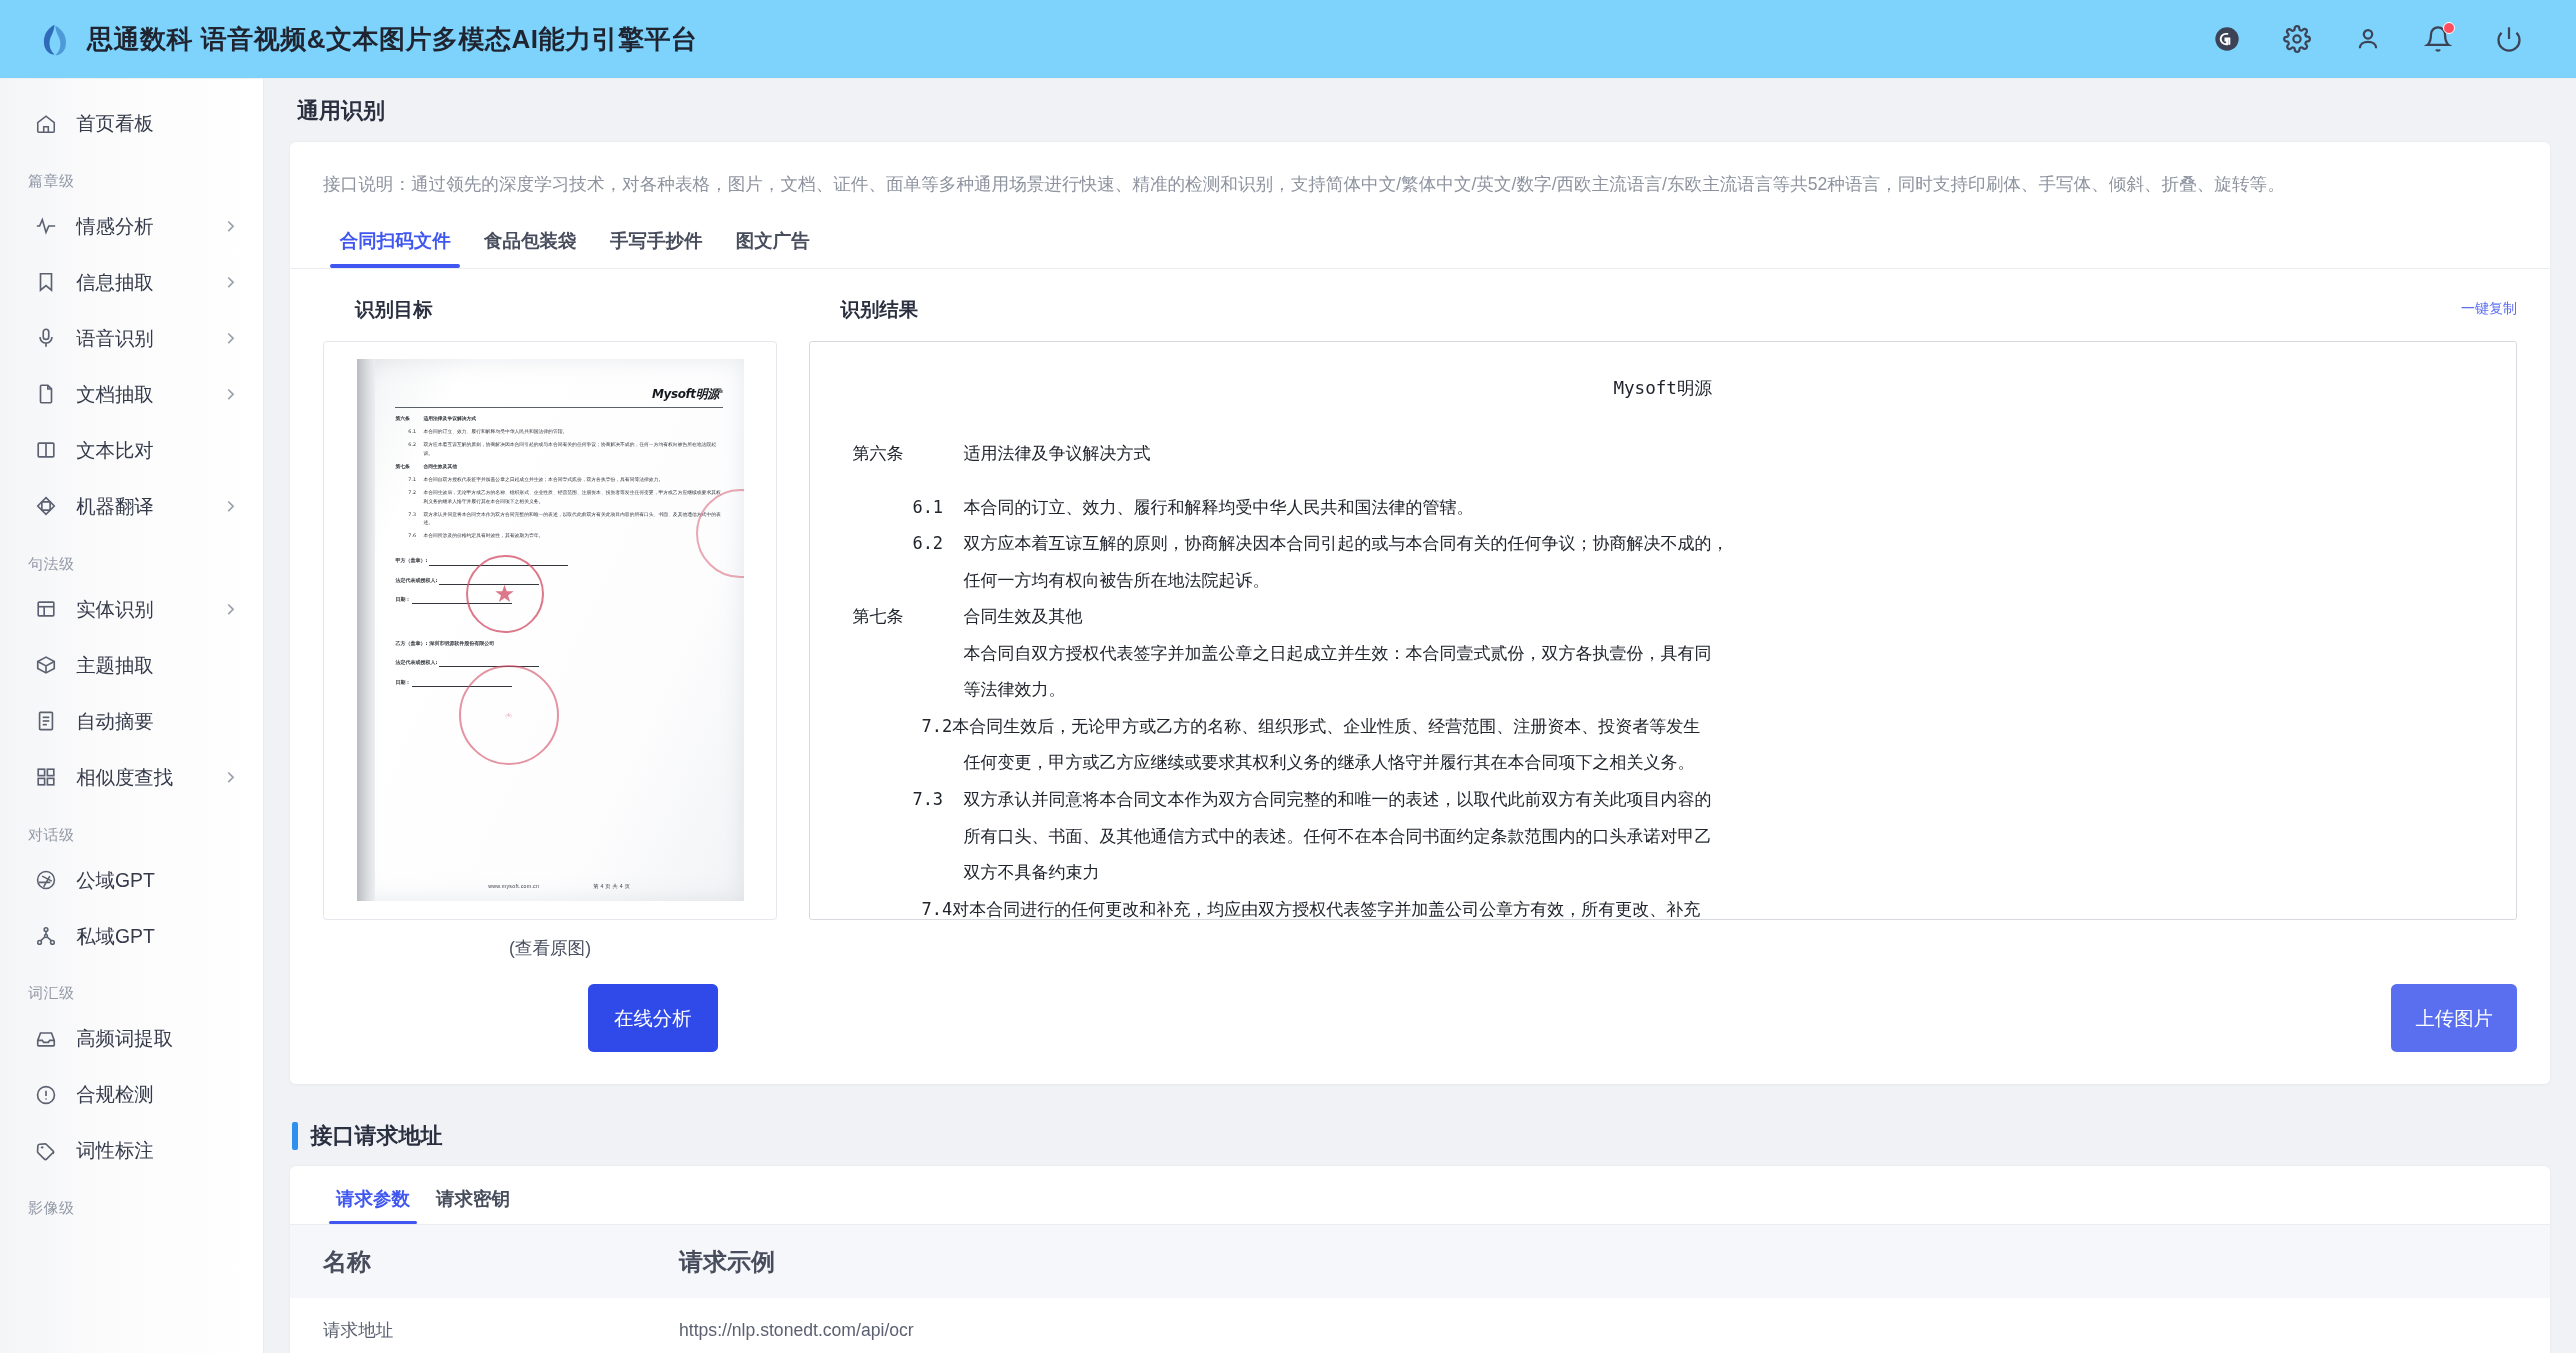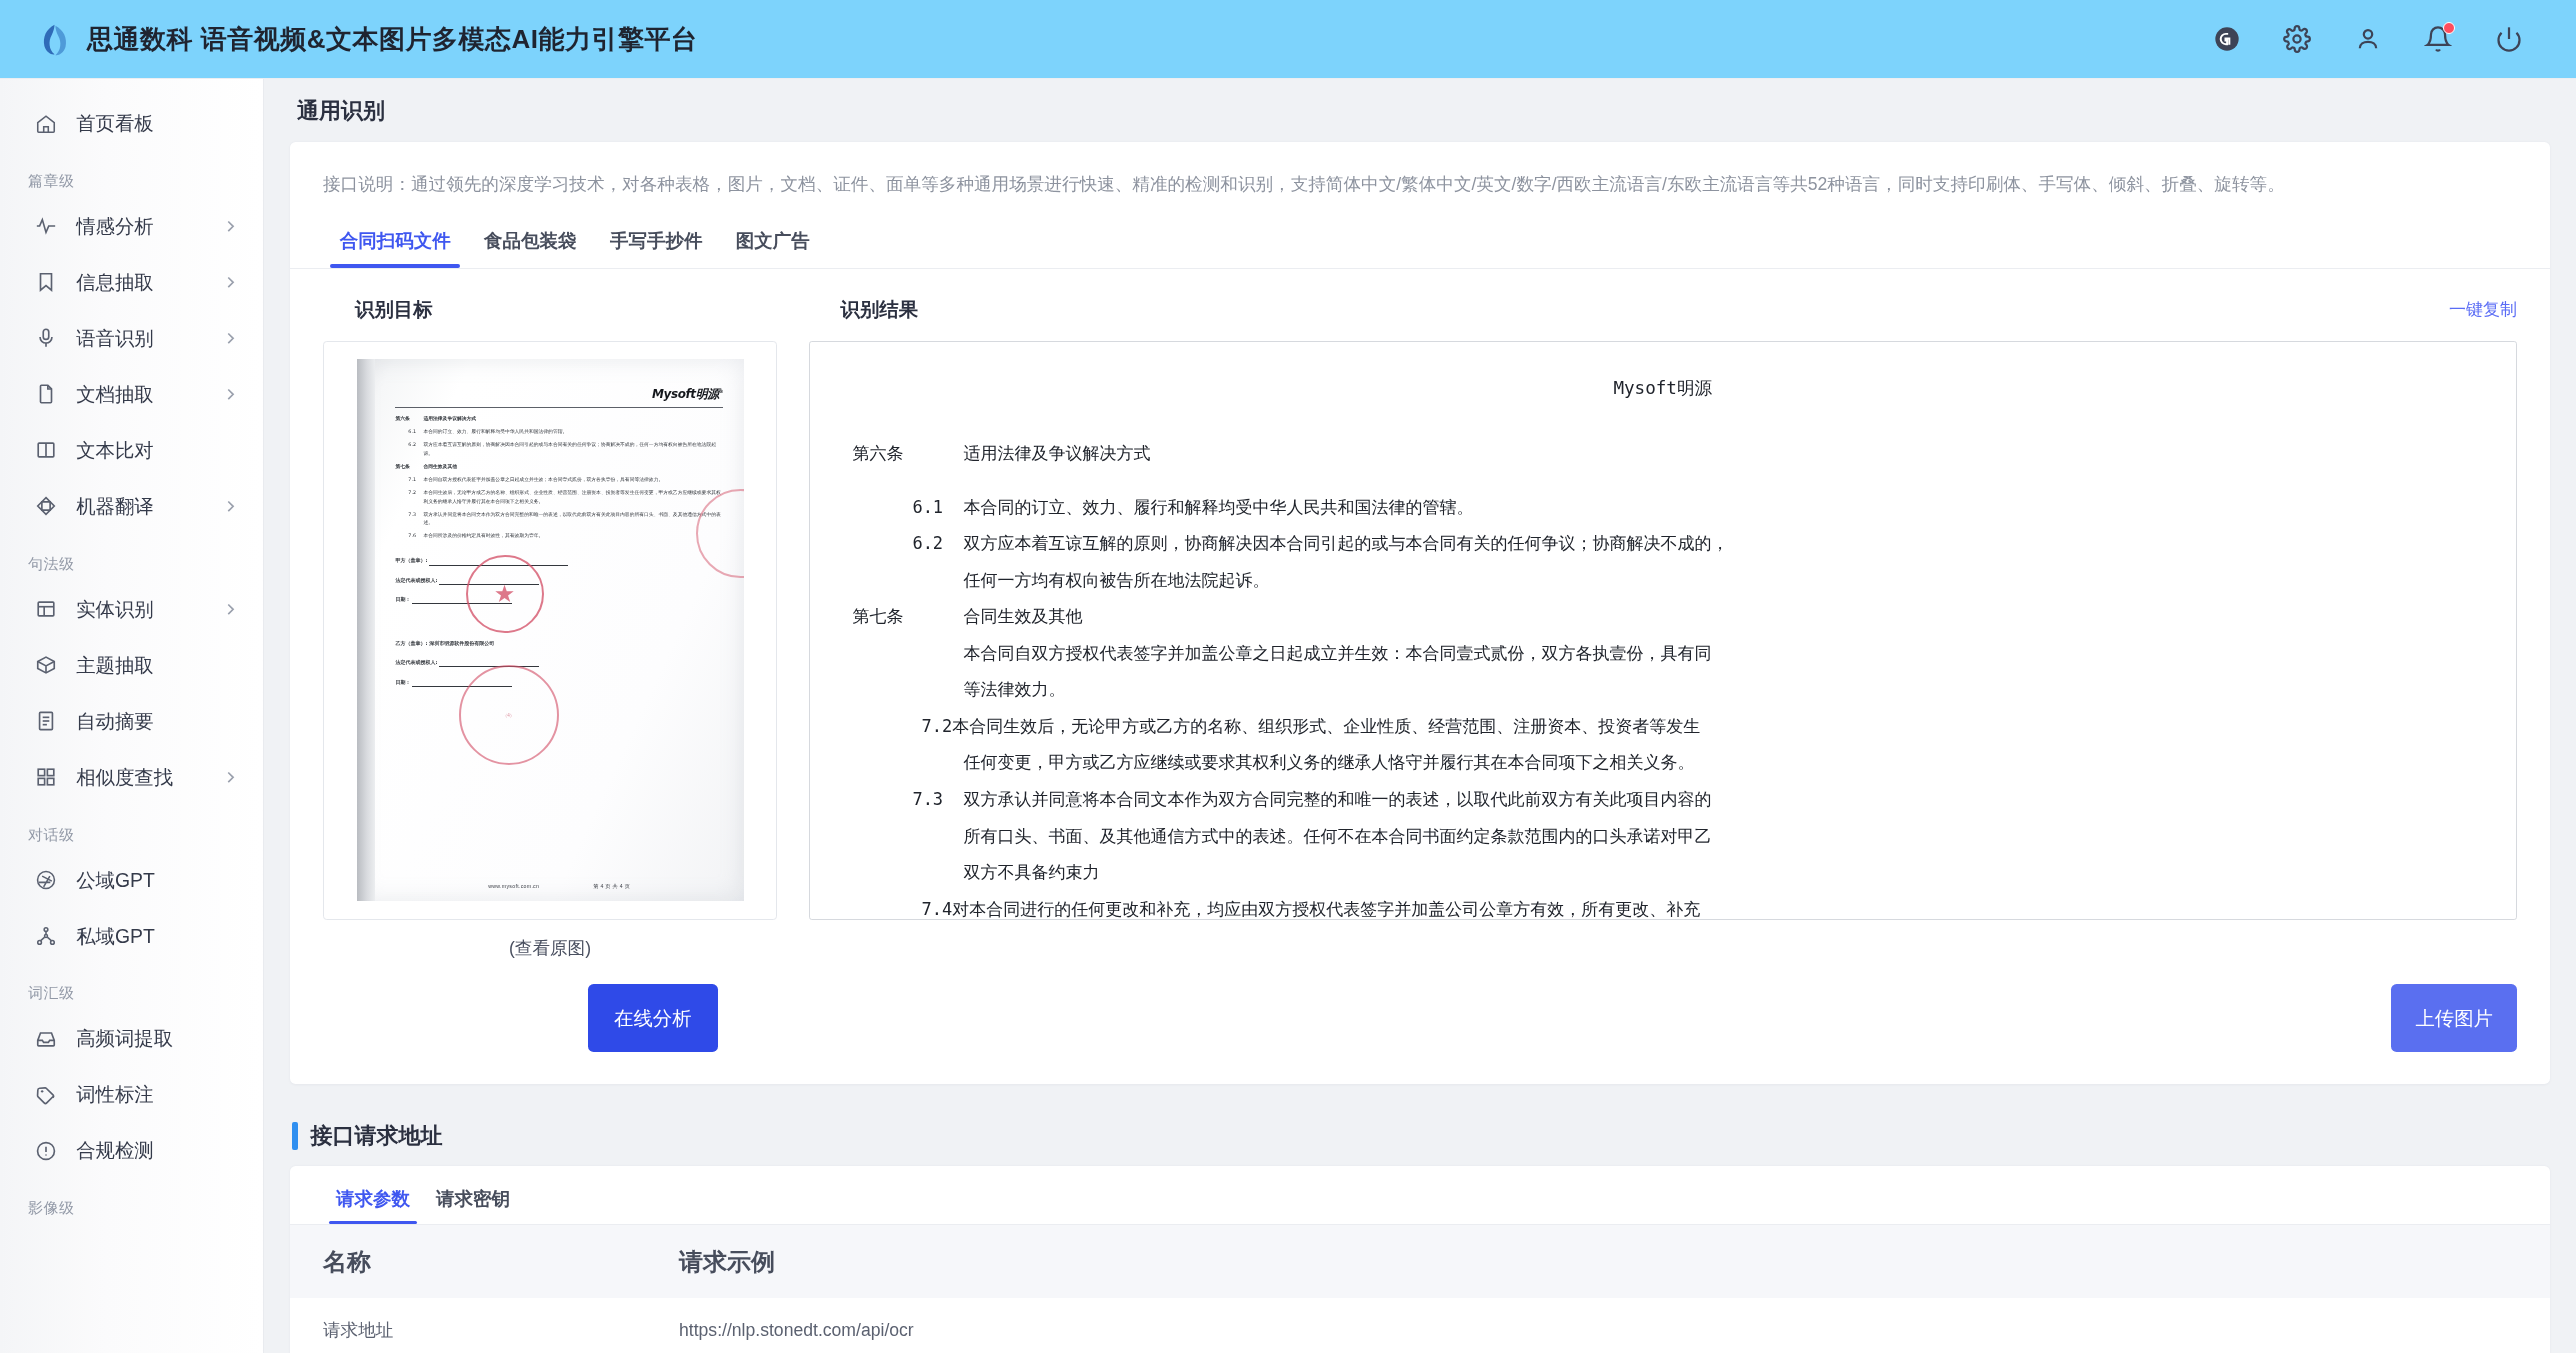--- a/index.html
+++ b/index.html
@@ -93,21 +93,21 @@
   .tabs-rule { height: 0.9px; background: #ebedf1; margin: 0 0 0 0; }
 
   .panes { display: flex; padding: 22px 33px 0 33px; gap: 31.5px; }
   .pane-left { width: 454px; flex: 0 0 454px; }
   .pane-right { flex: 1 1 auto; min-width: 0; }
   .pane-head {
     display: flex; align-items: center; justify-content: space-between;
     height: 37px; margin-bottom: 13px; margin-left: 32px;
   }
   .pane-title { font-size: 19.4px; font-weight: bold; color: #2b3040; }
-  .copy-link { font-size: 17px; color: #5a6cf5; cursor: pointer; }
+  .copy-link { font-size: 14px; color: #5a6cf5; cursor: pointer; }
 
   .thumb-box {
     border: 0.9px solid #e4e7ec; border-radius: 3.7px;
     height: 579px; background: #fff;
     display: flex; align-items: center; justify-content: center;
     overflow: hidden; padding: 16.7px;
   }
   .doc-img {
     width: 387px; height: 542px; position: relative;
     background: linear-gradient(115deg,#e9eaec 0%,#f6f7f8 6%,#ffffff 18%,#fdfdfe 70%,#f2f3f5 100%);
@@ -447,35 +447,35 @@
             <svg viewBox="0 0 24 24" width="22" height="22" fill="none" stroke="#5b6170" stroke-width="1.8">
               <path d="M3 13.5 6 5.5h12l3 8v5a1 1 0 0 1-1 1H4a1 1 0 0 1-1-1z"></path>
               <path d="M3 13.5h5l1.4 2.2h5.2L16 13.5h5"></path>
             </svg>
           </span>
         <span class="nav-label">高频词提取</span>
       </div>
       <div class="nav-item">
         <span class="nav-ico">
             <svg viewBox="0 0 24 24" width="22" height="22" fill="none" stroke="#5b6170" stroke-width="1.8">
-              <path d="M20.6 12.8 12.8 20.6a2 2 0 0 1-2.8 0l-6.6-6.6a2 2 0 0 1-.6-1.5l.3-6A2 2 0 0 1 5 4.6l6-.3a2 2 0 0 1 1.5.6l7.1 7a2 2 0 0 1 0 2.9z"></path>
-              <circle cx="7.8" cy="8" r="1.3" fill="#5b6170" stroke="none"></circle>
-            </svg>
-          </span>
-        <span class="nav-label">词性标注</span>
-      </div>
-      <div class="nav-item">
-        <span class="nav-ico">
-            <svg viewBox="0 0 24 24" width="22" height="22" fill="none" stroke="#5b6170" stroke-width="1.8">
               <circle cx="12" cy="12" r="9.2"></circle>
               <line x1="12" y1="7.4" x2="12" y2="13"></line>
               <circle cx="12" cy="16.4" r=".9" fill="#5b6170" stroke="none"></circle>
             </svg>
           </span>
         <span class="nav-label">合规检测</span>
+      </div>
+      <div class="nav-item">
+        <span class="nav-ico">
+            <svg viewBox="0 0 24 24" width="22" height="22" fill="none" stroke="#5b6170" stroke-width="1.8">
+              <path d="M20.6 12.8 12.8 20.6a2 2 0 0 1-2.8 0l-6.6-6.6a2 2 0 0 1-.6-1.5l.3-6A2 2 0 0 1 5 4.6l6-.3a2 2 0 0 1 1.5.6l7.1 7a2 2 0 0 1 0 2.9z"></path>
+              <circle cx="7.8" cy="8" r="1.3" fill="#5b6170" stroke="none"></circle>
+            </svg>
+          </span>
+        <span class="nav-label">词性标注</span>
       </div>
 
       <div class="nav-group">影像级</div>
     </nav>
 
     <main class="main">
 
       <div class="page-head">
         <span class="page-title">通用识别</span>
       </div>

